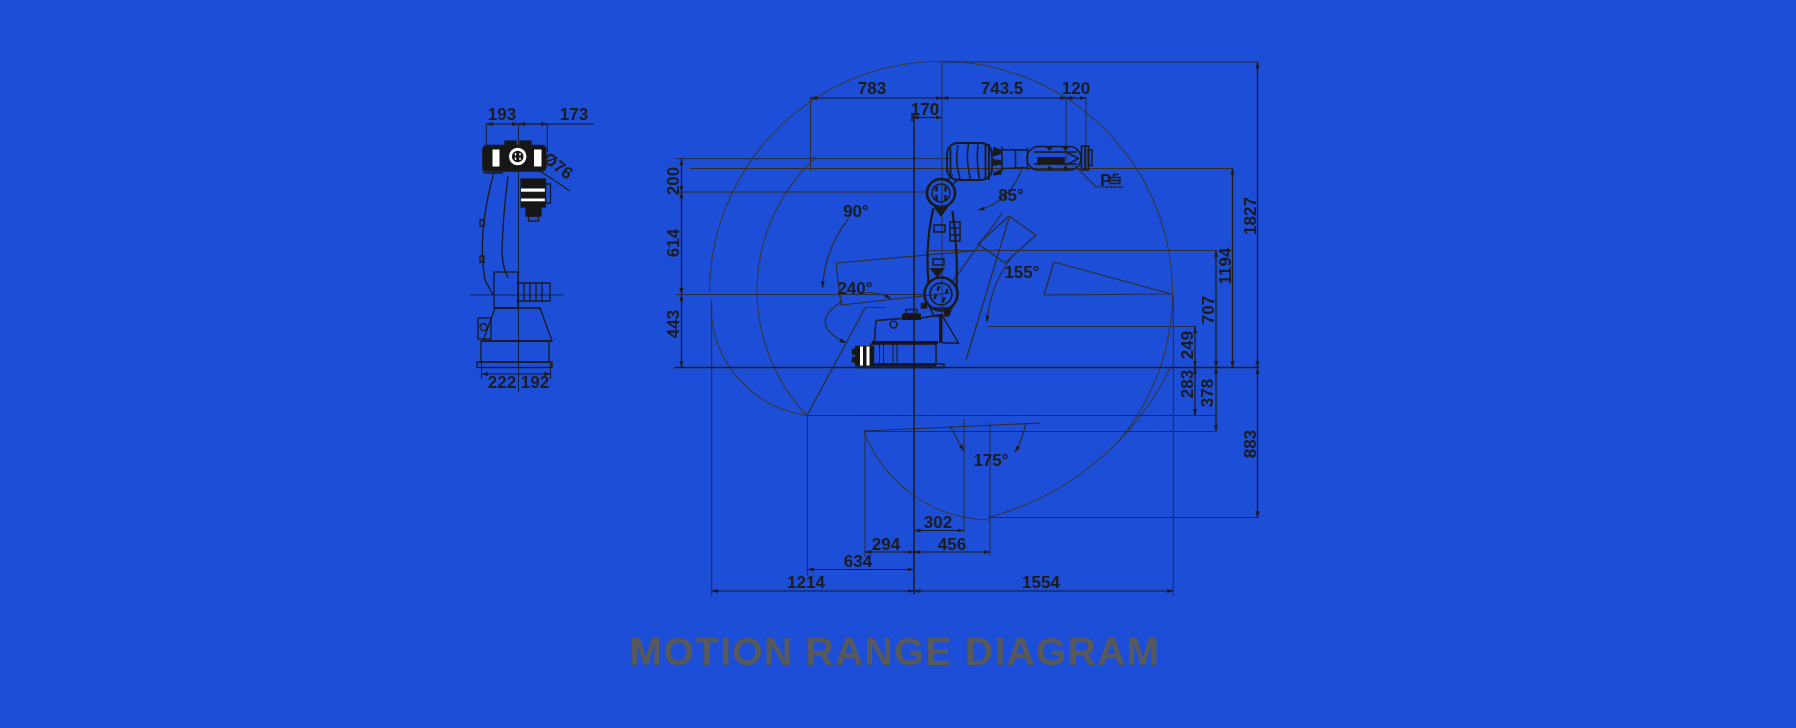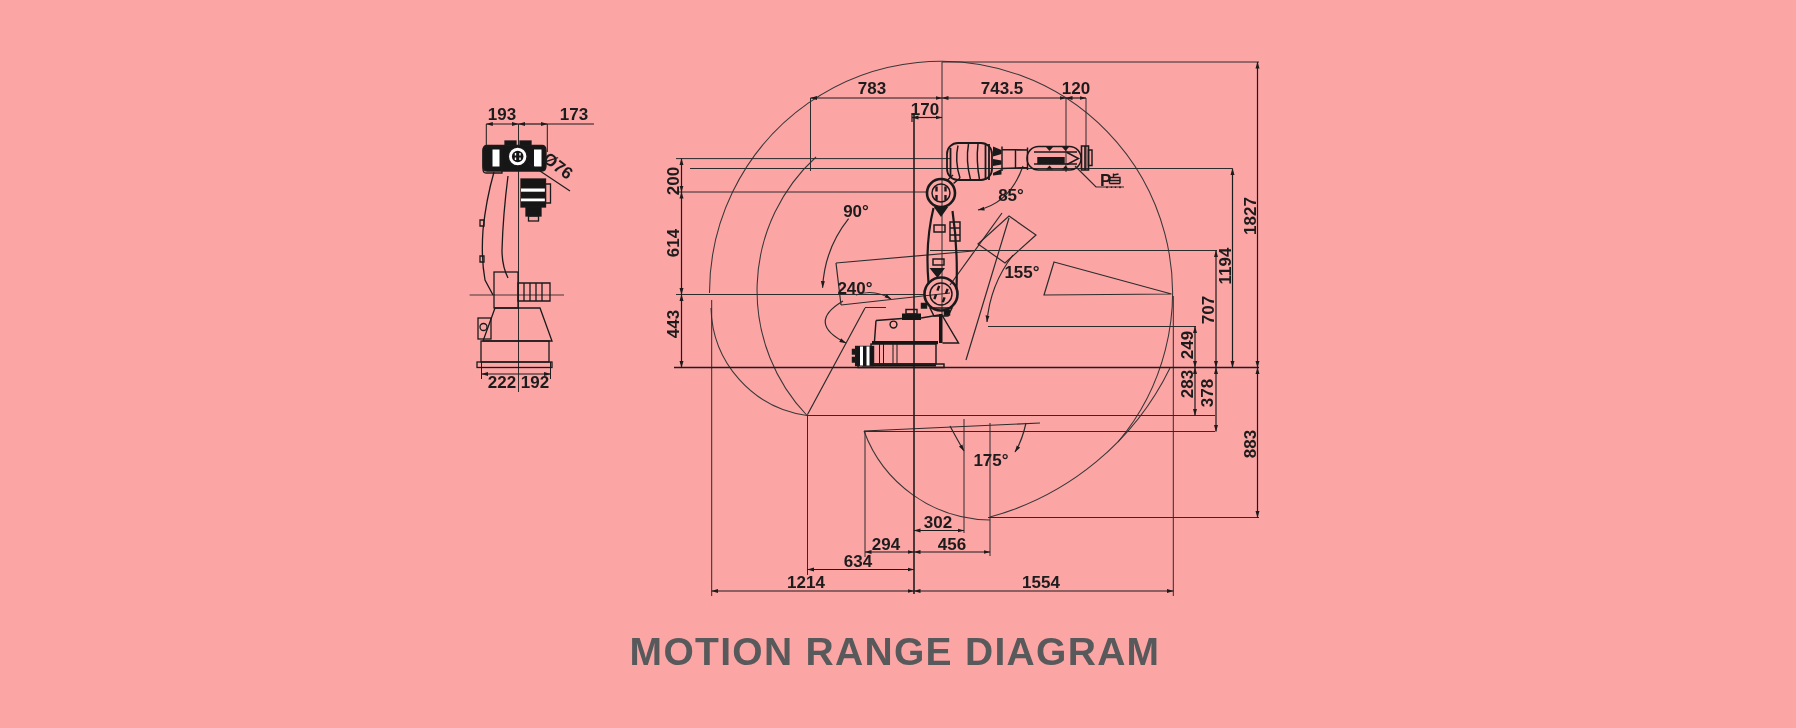--- a/index.html
+++ b/index.html
@@ -1,16 +1,16 @@
 <!DOCTYPE html>
 <html><head>
 <meta charset="utf-8">
 <style>
   html,body{margin:0;padding:0;background:#ffffff;}
-  .wrap{width:1796px;height:728px;position:relative;background:#fca5a5;overflow:hidden;}
+  .wrap{width:1796px;height:728px;position:relative;background:#1d4ed8;overflow:hidden;}
   svg{position:absolute;left:0;top:0;}
   text{font-family:"Liberation Sans",sans-serif;font-weight:bold;fill:#1c1c1c;}
   .dim{font-size:17px;}
   .title{font-family:"Liberation Sans",sans-serif;font-weight:bold;font-size:39px;fill:#58595b;letter-spacing:1.3px;}
 </style>
 </head>
 <body>
 <div class="wrap">
 <svg width="1796" height="728" viewBox="0 0 1796 728">
 <defs>

